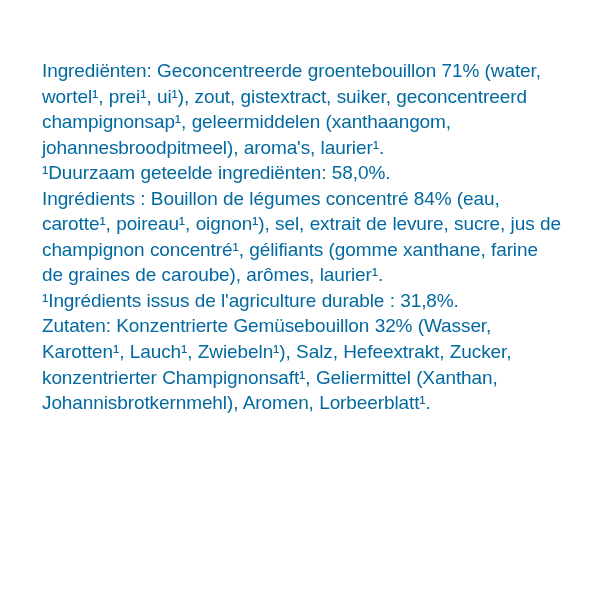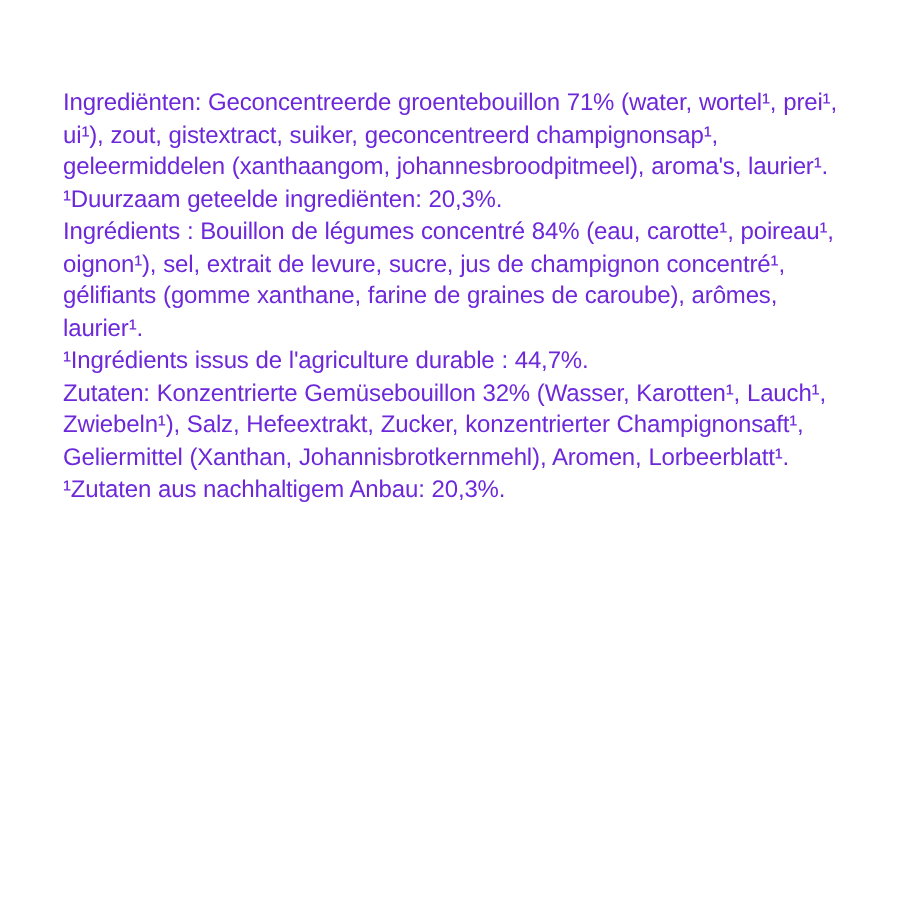--- a/index.html
+++ b/index.html
@@ -15,22 +15,22 @@
   }
   .page {
     position: relative;
     width: 600px;
     height: 600px;
     box-sizing: border-box;
     padding: 58px 38px 0 42px;
     background: #ffffff;
   }
   .ingredients-block {
-    color: #6d28d9;
-    font-size: 16px;
+    color: #0369a1;
+    font-size: 19px;
     line-height: 1.345;
     letter-spacing: -0.1px;
     word-spacing: 0.2px;
   }
   .para {
     margin: 0 0 0 0;
     text-indent: 0;
     white-space: normal;
   }
   .para + .para {
@@ -40,22 +40,21 @@
     margin: 0;
   }
 </style>
 </head>
 <body>
 
 <div class="page">
   <div class="ingredients-block">
 
     <p class="para">Ingrediënten: Geconcentreerde groentebouillon 71% (water, wortel¹, prei¹, ui¹), zout, gistextract, suiker, geconcentreerd champignonsap¹, geleermiddelen (xanthaangom, johannesbroodpitmeel), aroma's, laurier¹.</p>
-    <p class="para note">¹Duurzaam geteelde ingrediënten: 20,3%.</p>
+    <p class="para note">¹Duurzaam geteelde ingrediënten: 58,0%.</p>
 
     <p class="para">Ingrédients : Bouillon de légumes concentré 84% (eau, carotte¹, poireau¹, oignon¹), sel, extrait de levure, sucre, jus de champignon concentré¹, gélifiants (gomme xanthane, farine de graines de caroube), arômes, laurier¹.</p>
-    <p class="para note">¹Ingrédients issus de l'agriculture durable : 44,7%.</p>
+    <p class="para note">¹Ingrédients issus de l'agriculture durable : 31,8%.</p>
 
     <p class="para">Zutaten: Konzentrierte Gemüsebouillon 32% (Wasser, Karotten¹, Lauch¹, Zwiebeln¹), Salz, Hefeextrakt, Zucker, konzentrierter Champignonsaft¹, Geliermittel (Xanthan, Johannisbrotkernmehl), Aromen, Lorbeerblatt¹.</p>
-    <p class="para note">¹Zutaten aus nachhaltigem Anbau: 20,3%.</p>
 
   </div>
 </div>
 
 </body></html>

